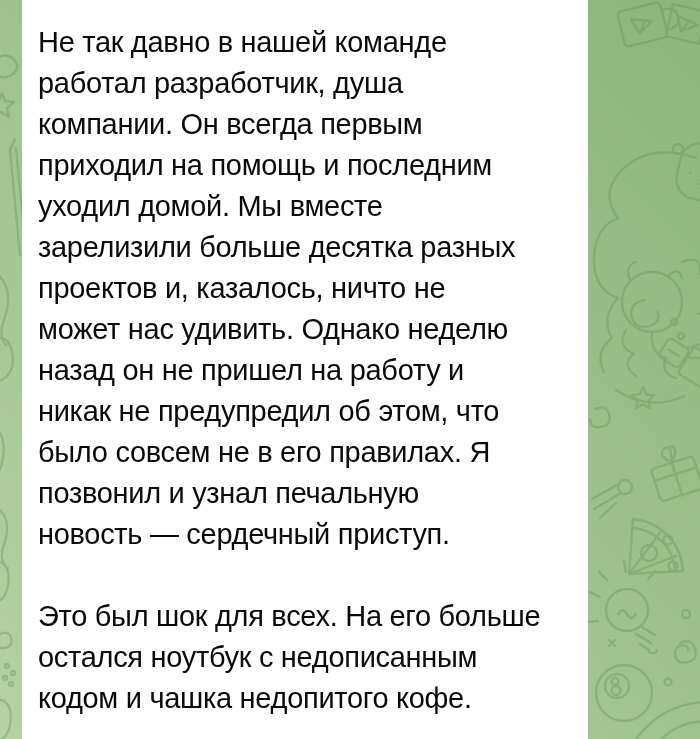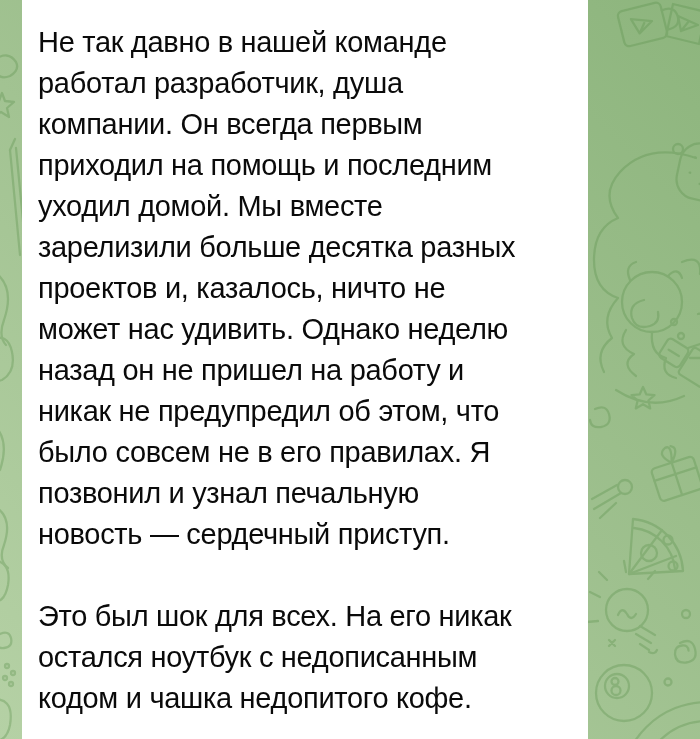--- a/index.html
+++ b/index.html
@@ -122,18 +122,18 @@
 приходил на помощь и последним
 уходил домой. Мы вместе
 зарелизили больше десятка разных
 проектов и, казалось, ничто не
 может нас удивить. Однако неделю
 назад он не пришел на работу и
 никак не предупредил об этом, что
 было совсем не в его правилах. Я
 позвонил и узнал печальную
 новость — сердечный приступ.</p>
-    <p class="msg">Это был шок для всех. На его никак
+    <p class="msg">Это был шок для всех. На его больше
 остался ноутбук с недописанным
 кодом и чашка недопитого кофе.</p>
   </div>
 
 </div>
 
 </body></html>

